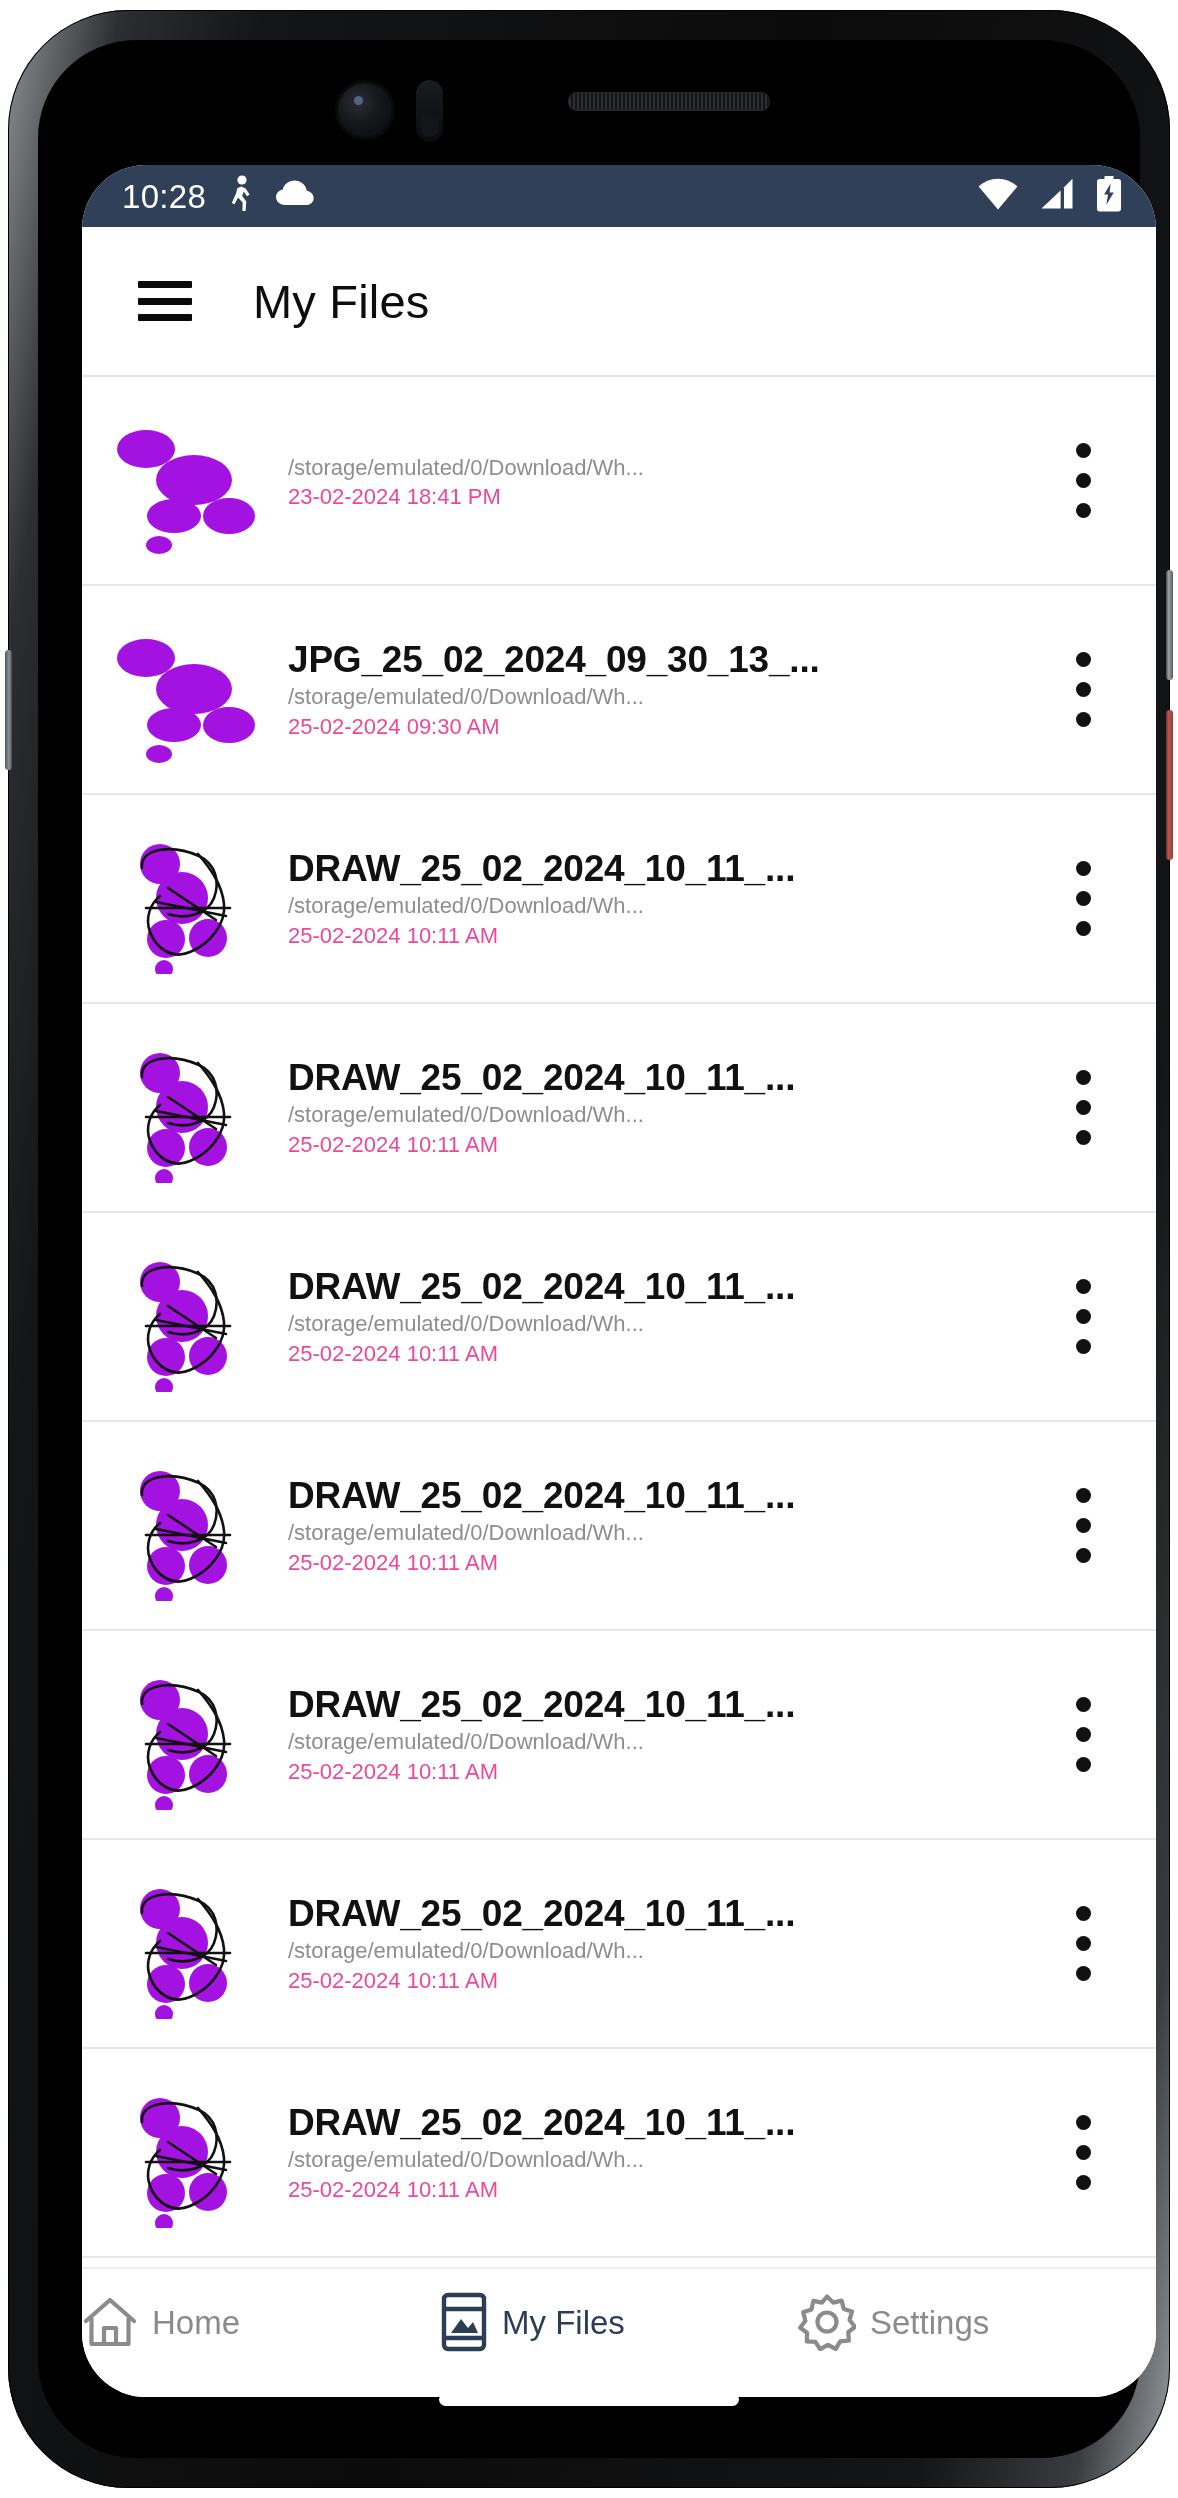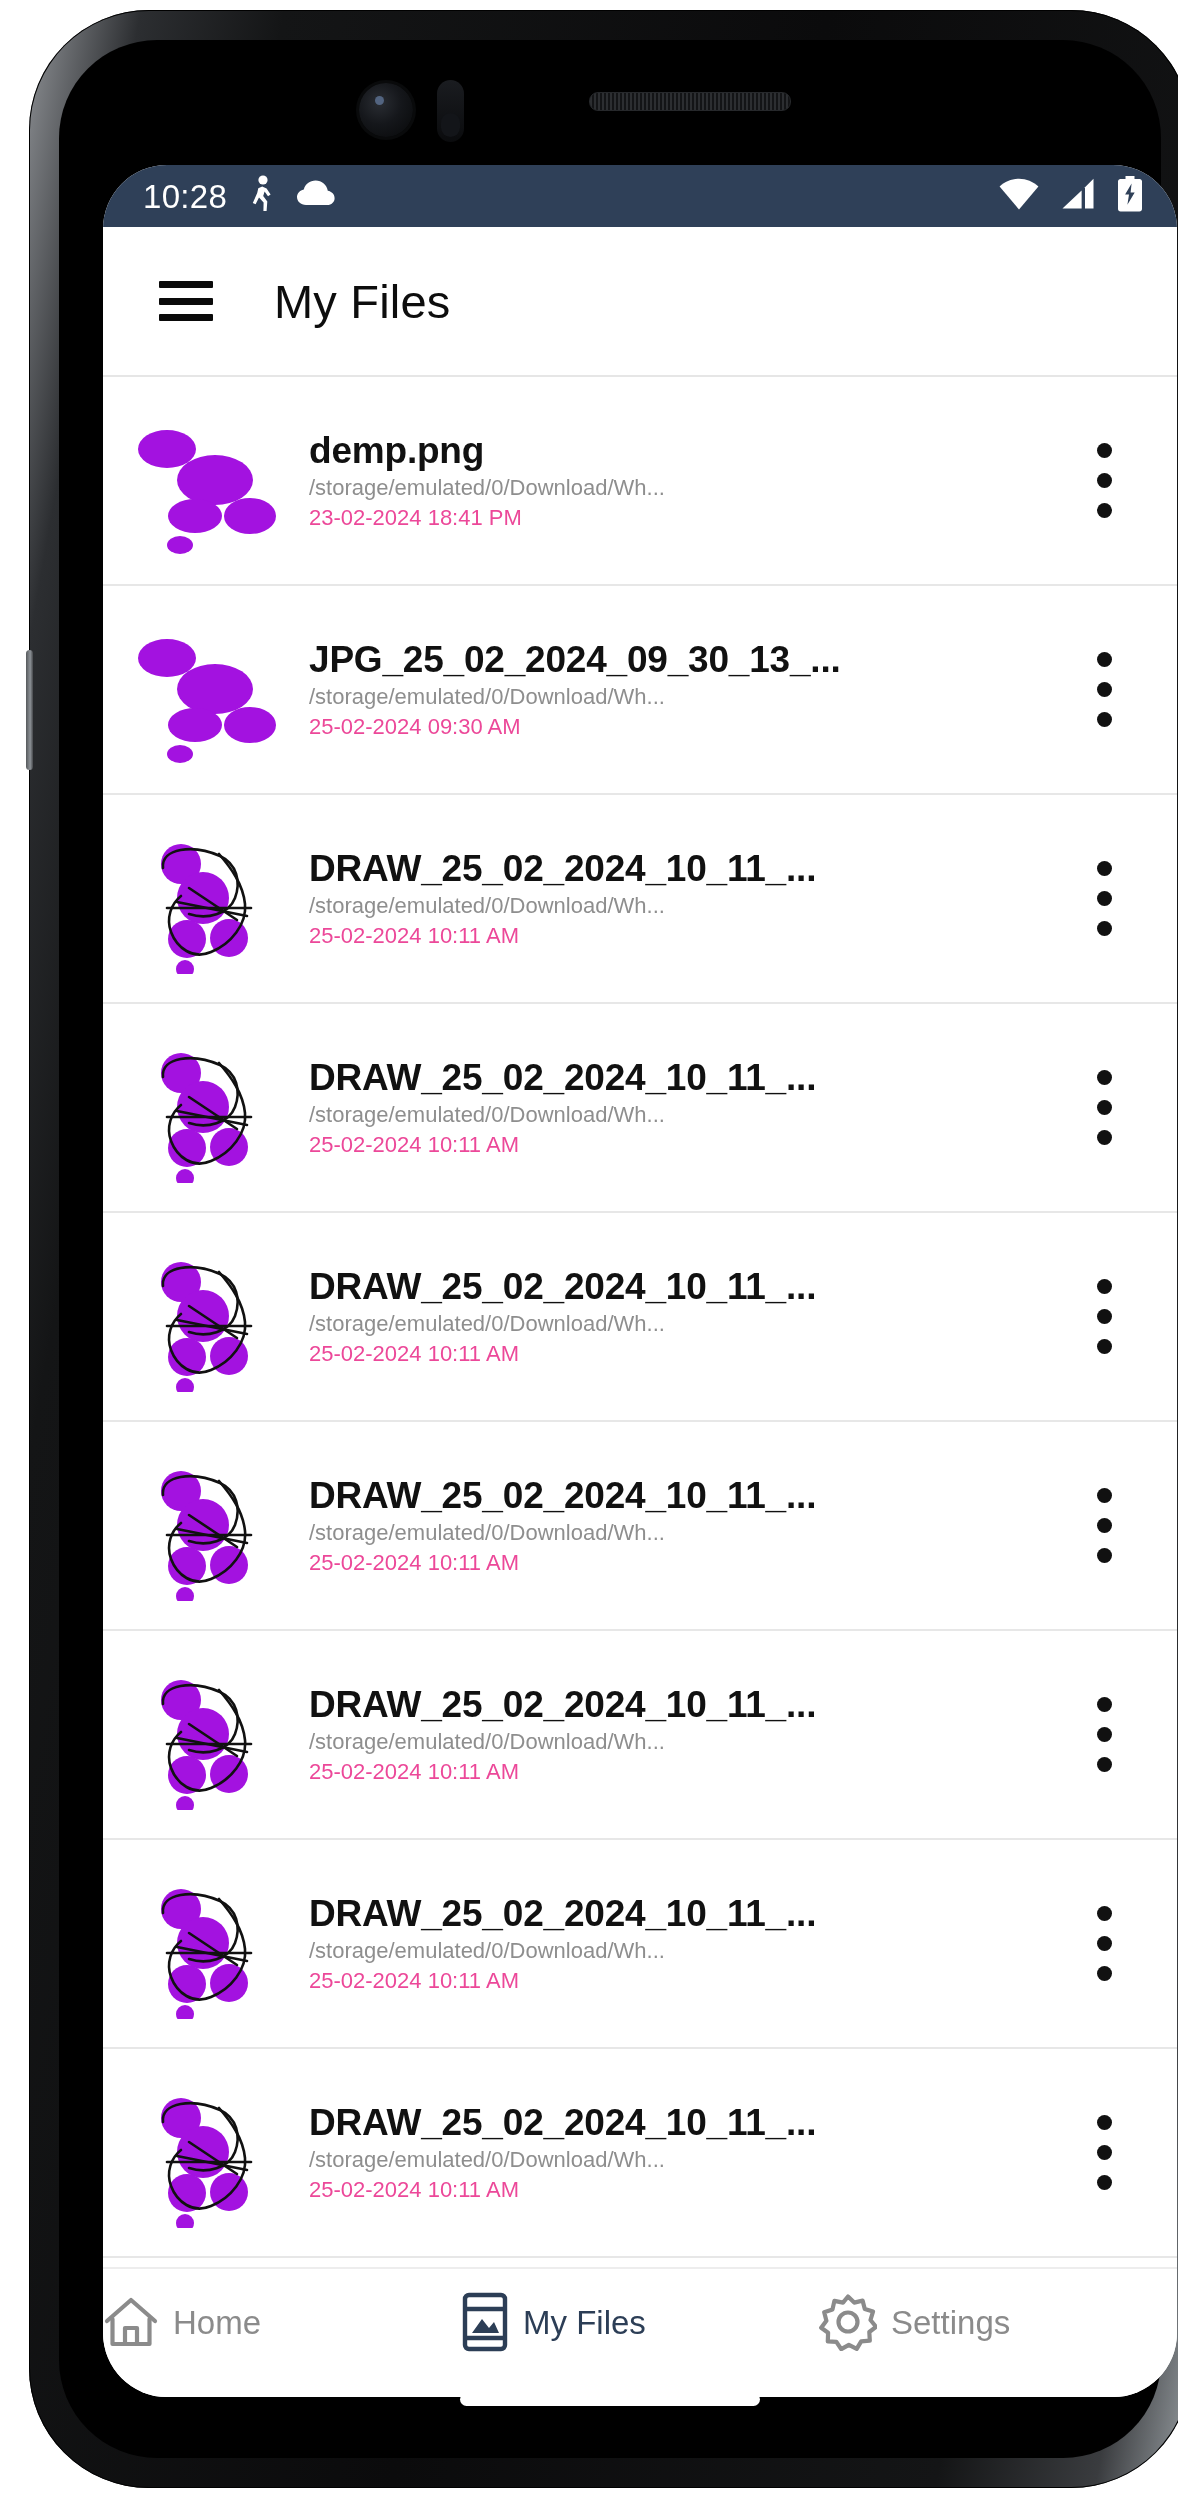--- a/index.html
+++ b/index.html
@@ -1,19 +1,19 @@
 <!DOCTYPE html>
 <html><head>
 <meta charset="utf-8">
 <style>
   html,body{margin:0;padding:0;background:#ffffff;}
   body{width:1178px;height:2498px;overflow:hidden;font-family:"Liberation Sans",sans-serif;}
 
   
-  #screenshot{position:relative;width:1002px;height:2498px;background:#ffffff;margin-left:21px;}
+  #screenshot{position:relative;width:1002px;height:2498px;background:#ffffff;}
 
   .phone-outer{
     position:absolute;left:8px;top:10px;width:1162px;height:2478px;
     border-radius:120px;
     background:linear-gradient(100deg,#8f9296 0%,#2c2e31 7%,#141516 16%,#0b0b0c 50%,#141516 84%,#3a3c3f 94%,#9aa0a4 100%);
     box-shadow:0 0 0 1px #000 inset;
   }
   .phone-bezel{
     position:absolute;left:30px;top:30px;width:1102px;height:2418px;
     border-radius:98px;background:#000000;
@@ -144,21 +144,20 @@
               <div class="thumb">
                 <svg viewBox="0 0 172 150">
     <ellipse cx="48" cy="43" rx="29" ry="19" fill="#a312e0"></ellipse>
     <ellipse cx="96" cy="74" rx="38" ry="25" fill="#a312e0"></ellipse>
     <ellipse cx="76" cy="110" rx="27" ry="17" fill="#a312e0"></ellipse>
     <ellipse cx="131" cy="110" rx="26" ry="18" fill="#a312e0"></ellipse>
     <ellipse cx="61" cy="139" rx="13" ry="9" fill="#a312e0"></ellipse>
   </svg>
               </div>
      <div class="meta">
-       <div class="fname">demp.png</div>
        <div class="fpath">/storage/emulated/0/Download/Wh...</div>
        <div class="fdate">23-02-2024 18:41 PM</div>
      </div>
      <div class="kebab">
                 <i></i>
                 <i></i>
                 <i></i>
               </div>
             </div>
             <div class="row">

